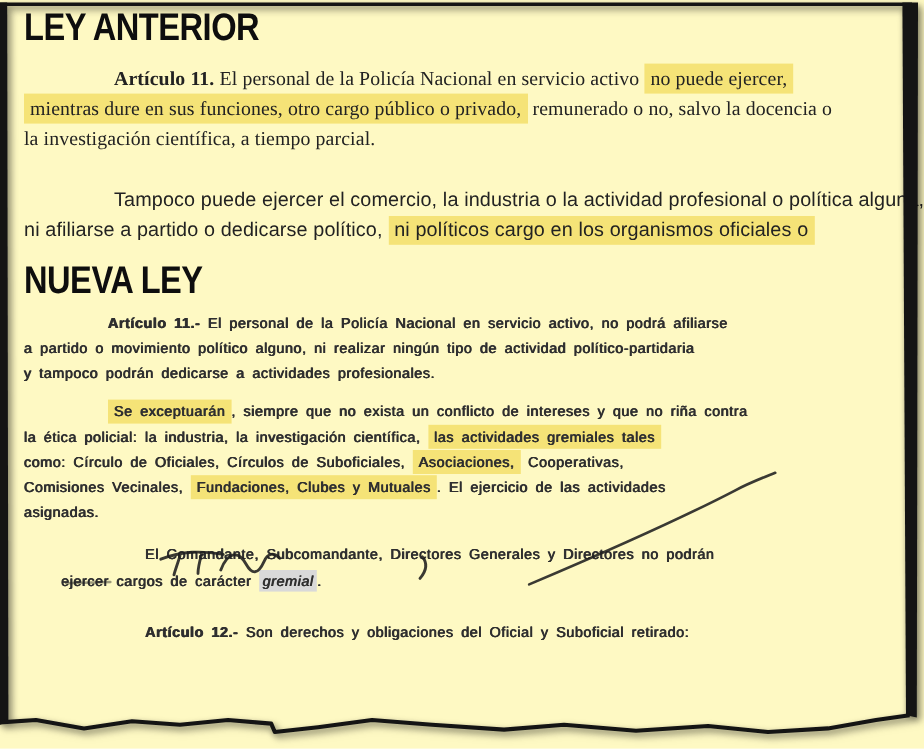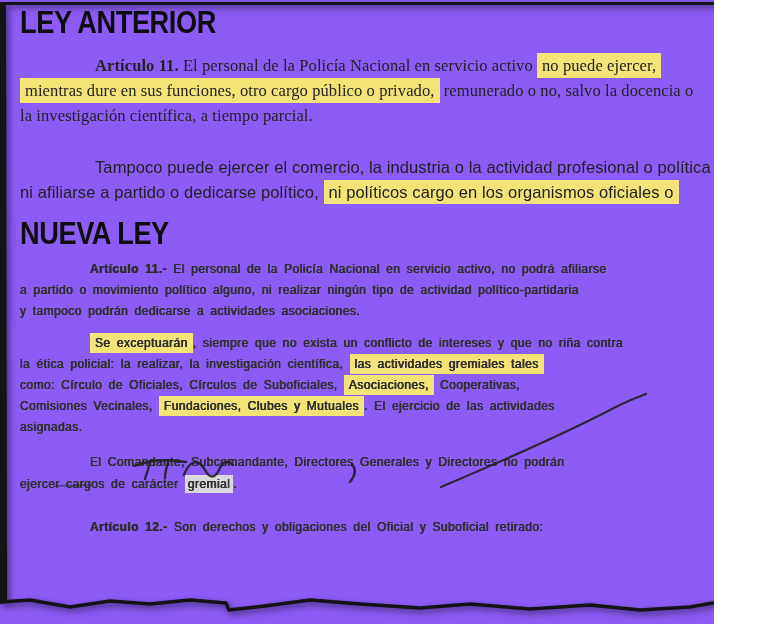--- a/index.html
+++ b/index.html
@@ -1,18 +1,18 @@
 <!DOCTYPE html>
 <html><head>
 <meta charset="utf-8">
 <style>
   html,body{margin:0;padding:0;background:#ffffff;}
   .stage{
-    position:relative;width:714px;height:624px;overflow:hidden;
-    background:#8b5cf6;
+    position:relative;width:770px;height:624px;overflow:hidden;
+    background:#fef9c3;
     font-family:"Liberation Sans","DejaVu Sans",sans-serif;
   }
   .content{
     position:absolute;left:8px;top:4px;right:16px;bottom:20px;
     color:#1d1d1d;
   }
   .sec-title{
     font-size:32px;font-weight:bold;letter-spacing:-0.5px;
     line-height:36px;color:#0e0e0e;
     transform:scaleX(0.85);transform-origin:left center;
@@ -26,24 +26,24 @@
   
   .sec-clean .line{
     height:25px;line-height:25px;font-size:16.5px;letter-spacing:0.1px;color:#222;
   }
   
   .sec-scan .line{
     height:21px;line-height:21px;font-size:12px;letter-spacing:0.45px;
     word-spacing:2.5px;color:#2e2e2e;
     text-shadow:0.35px 0 0 #3a3a3a,-0.35px 0 0 #3a3a3a;
   }
-  .sec-scan .para.loose .line{height:22px;line-height:22px;}
+  .sec-scan .para.loose .line{height:22px;line-height:22px;margin-left:31px;}
   .bold{font-weight:bold;}
   .hl-y{background:#f5e377;padding:3px 5px;}
-  .hl-g{background:#d9d9d9;padding:2px 3px;}
+  .hl-g{background:#d9d9d9;padding:2px 3px;font-style:italic;}
   
   #para-0-0{margin-top:13px;font-family:Liberation Serif, serif;}
   #para-0-1{margin-top:27px;}
   #para-1-0{margin-top:8px;}
   #para-1-1{margin-top:11px;}
   #para-1-2{margin-top:13px;}
   #para-1-3{margin-top:21px;}
   .frame-svg{
     position:absolute;left:0;top:0;width:770px;height:624px;
     pointer-events:none;
@@ -69,25 +69,25 @@
         <div class="para" id="para-0-1">
           <div class="line indent-clean"><span>Tampoco puede ejercer el comercio, la industria o la actividad profesional o política alguna,</span></div>
           <div class="line"><span>ni afiliarse a partido o dedicarse político, </span><span class="hl-y">ni políticos cargo en los organismos oficiales o</span></div>
         </div>
       </div>
       <div class="sec-title second">NUEVA LEY</div>
       <div class="sec-scan">
         <div class="para" id="para-1-0">
           <div class="line indent-scan"><span class="bold">Artículo 11.-</span><span> El personal de la Policía Nacional en servicio activo, no podrá afiliarse</span></div>
           <div class="line"><span>a partido o movimiento político alguno, ni realizar ningún tipo de actividad político-partidaria</span></div>
-          <div class="line"><span>y tampoco podrán dedicarse a actividades asociaciones.</span></div>
+          <div class="line"><span>y tampoco podrán dedicarse a actividades profesionales.</span></div>
         </div>
         <div class="para" id="para-1-1">
           <div class="line indent-scan"><span class="hl-y">Se exceptuarán</span><span>, siempre que no exista un conflicto de intereses y que no riña contra</span></div>
-          <div class="line"><span>la ética policial: la realizar, la investigación científica, </span><span class="hl-y">las actividades gremiales tales</span></div>
+          <div class="line"><span>la ética policial: la industria, la investigación científica, </span><span class="hl-y">las actividades gremiales tales</span></div>
           <div class="line"><span>como: Círculo de Oficiales, Círculos de Suboficiales, </span><span class="hl-y">Asociaciones,</span><span> Cooperativas,</span></div>
           <div class="line"><span>Comisiones Vecinales, </span><span class="hl-y">Fundaciones, Clubes y Mutuales</span><span>. El ejercicio de las actividades</span></div>
           <div class="line"><span>asignadas.</span></div>
         </div>
         <div class="para loose" id="para-1-2">
           <div class="line indent-scan"><span>El Comandante, Subcomandante, Directores Generales y Directores no podrán</span></div>
           <div class="line"><span>ejercer cargos de carácter </span><span class="hl-g">gremial</span><span>.</span></div>
         </div>
         <div class="para loose" id="para-1-3">
           <div class="line indent-scan"><span class="bold">Artículo 12.-</span><span> Son derechos y obligaciones del Oficial y Suboficial retirado:</span></div>

